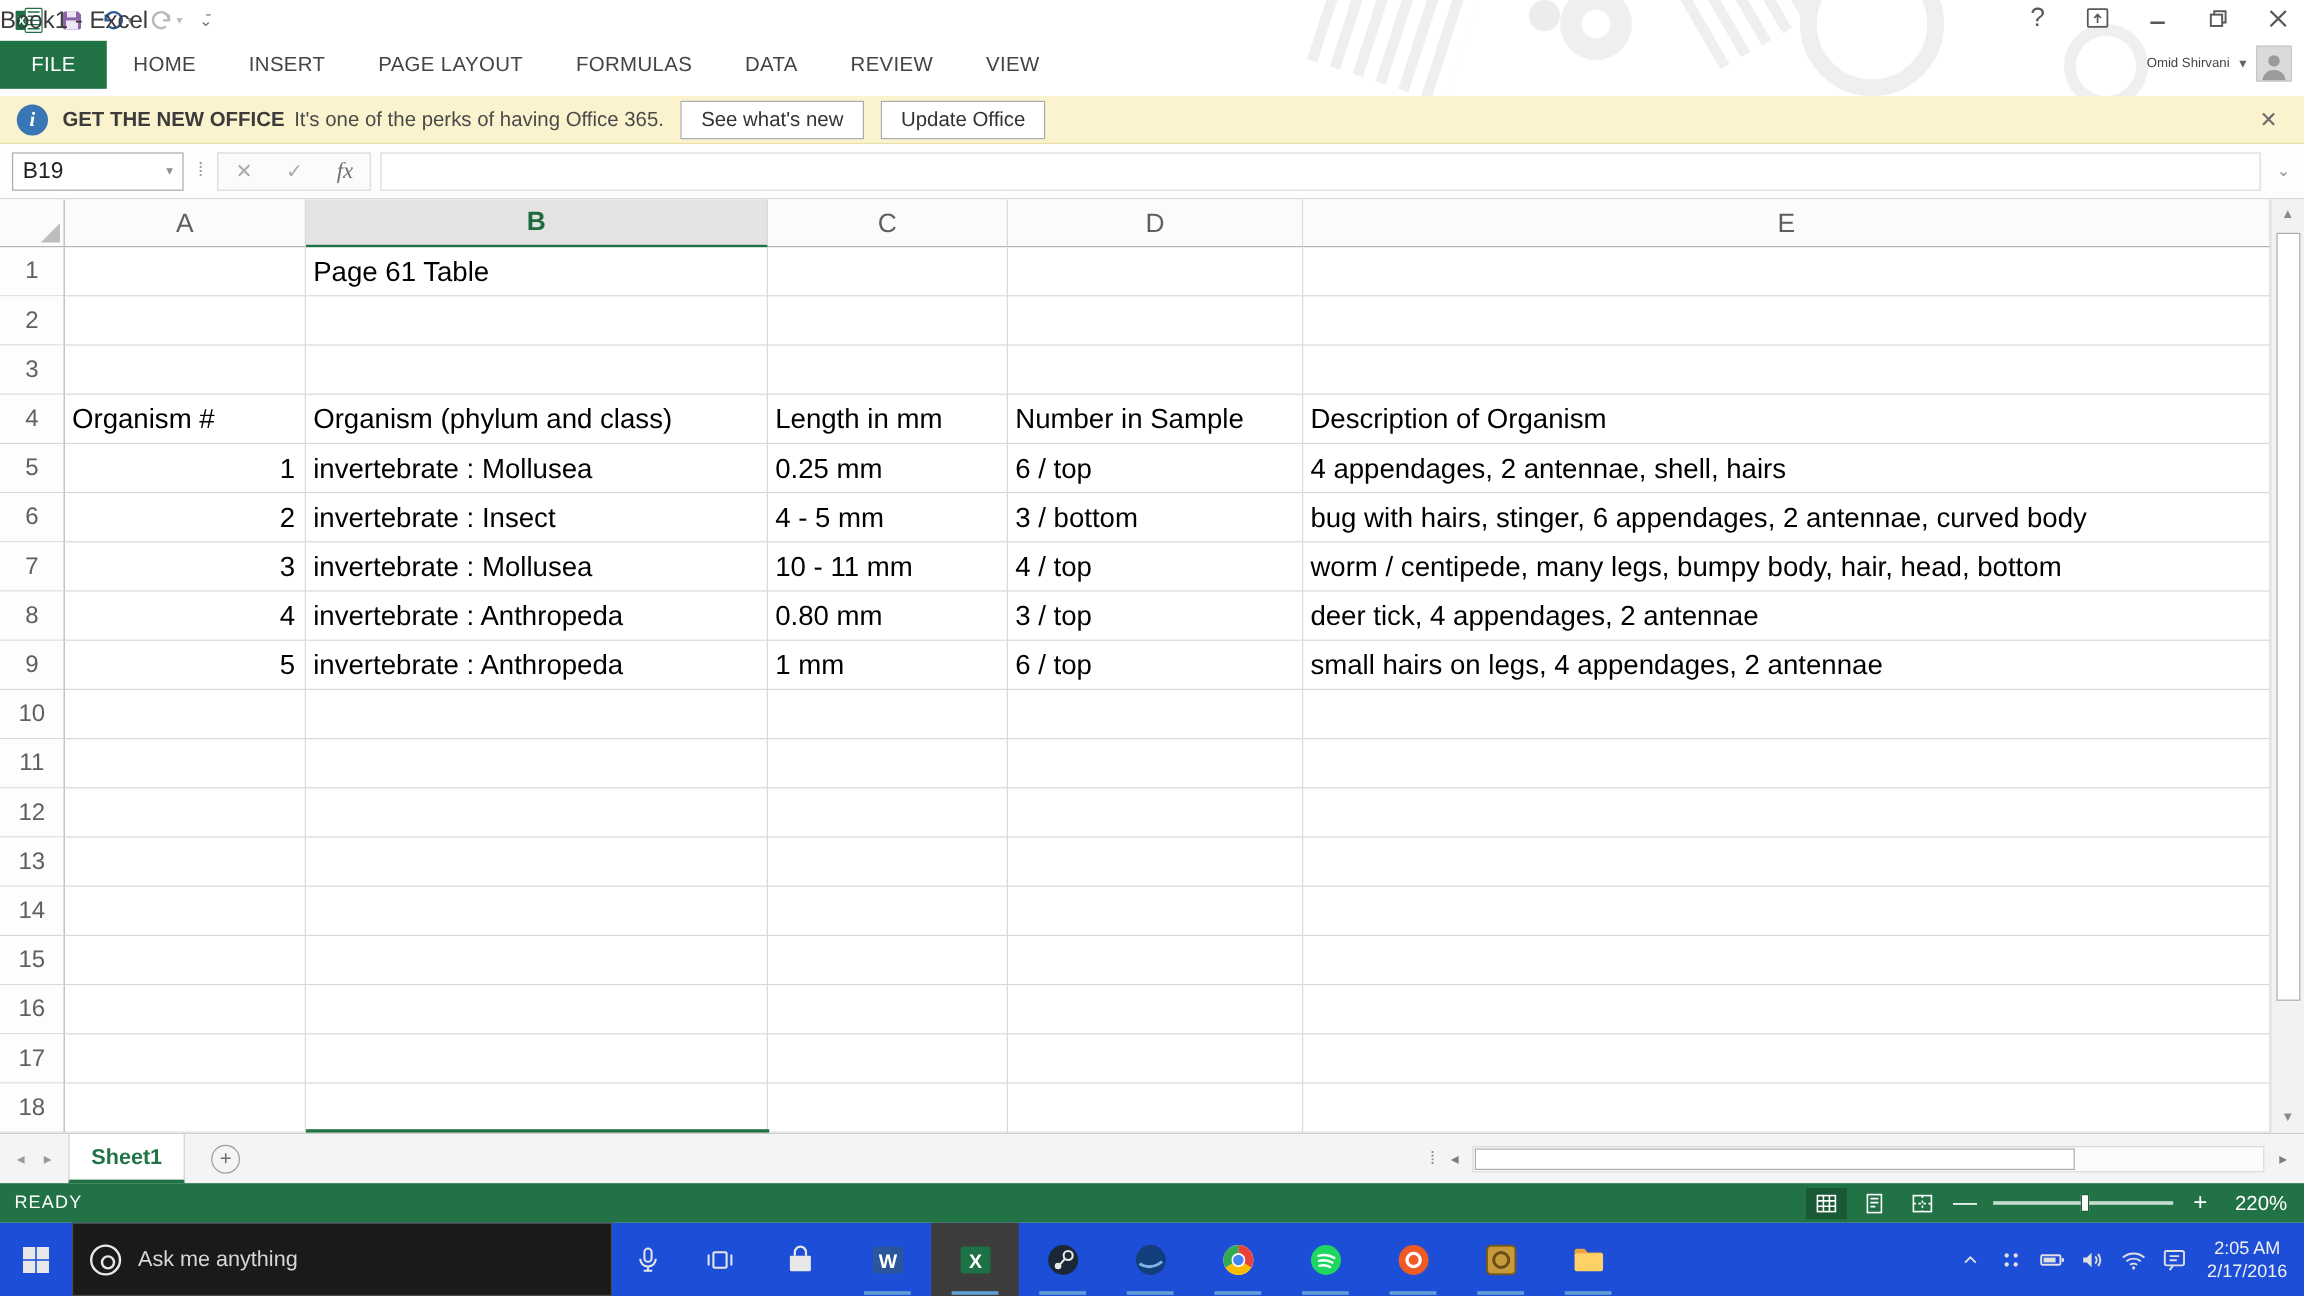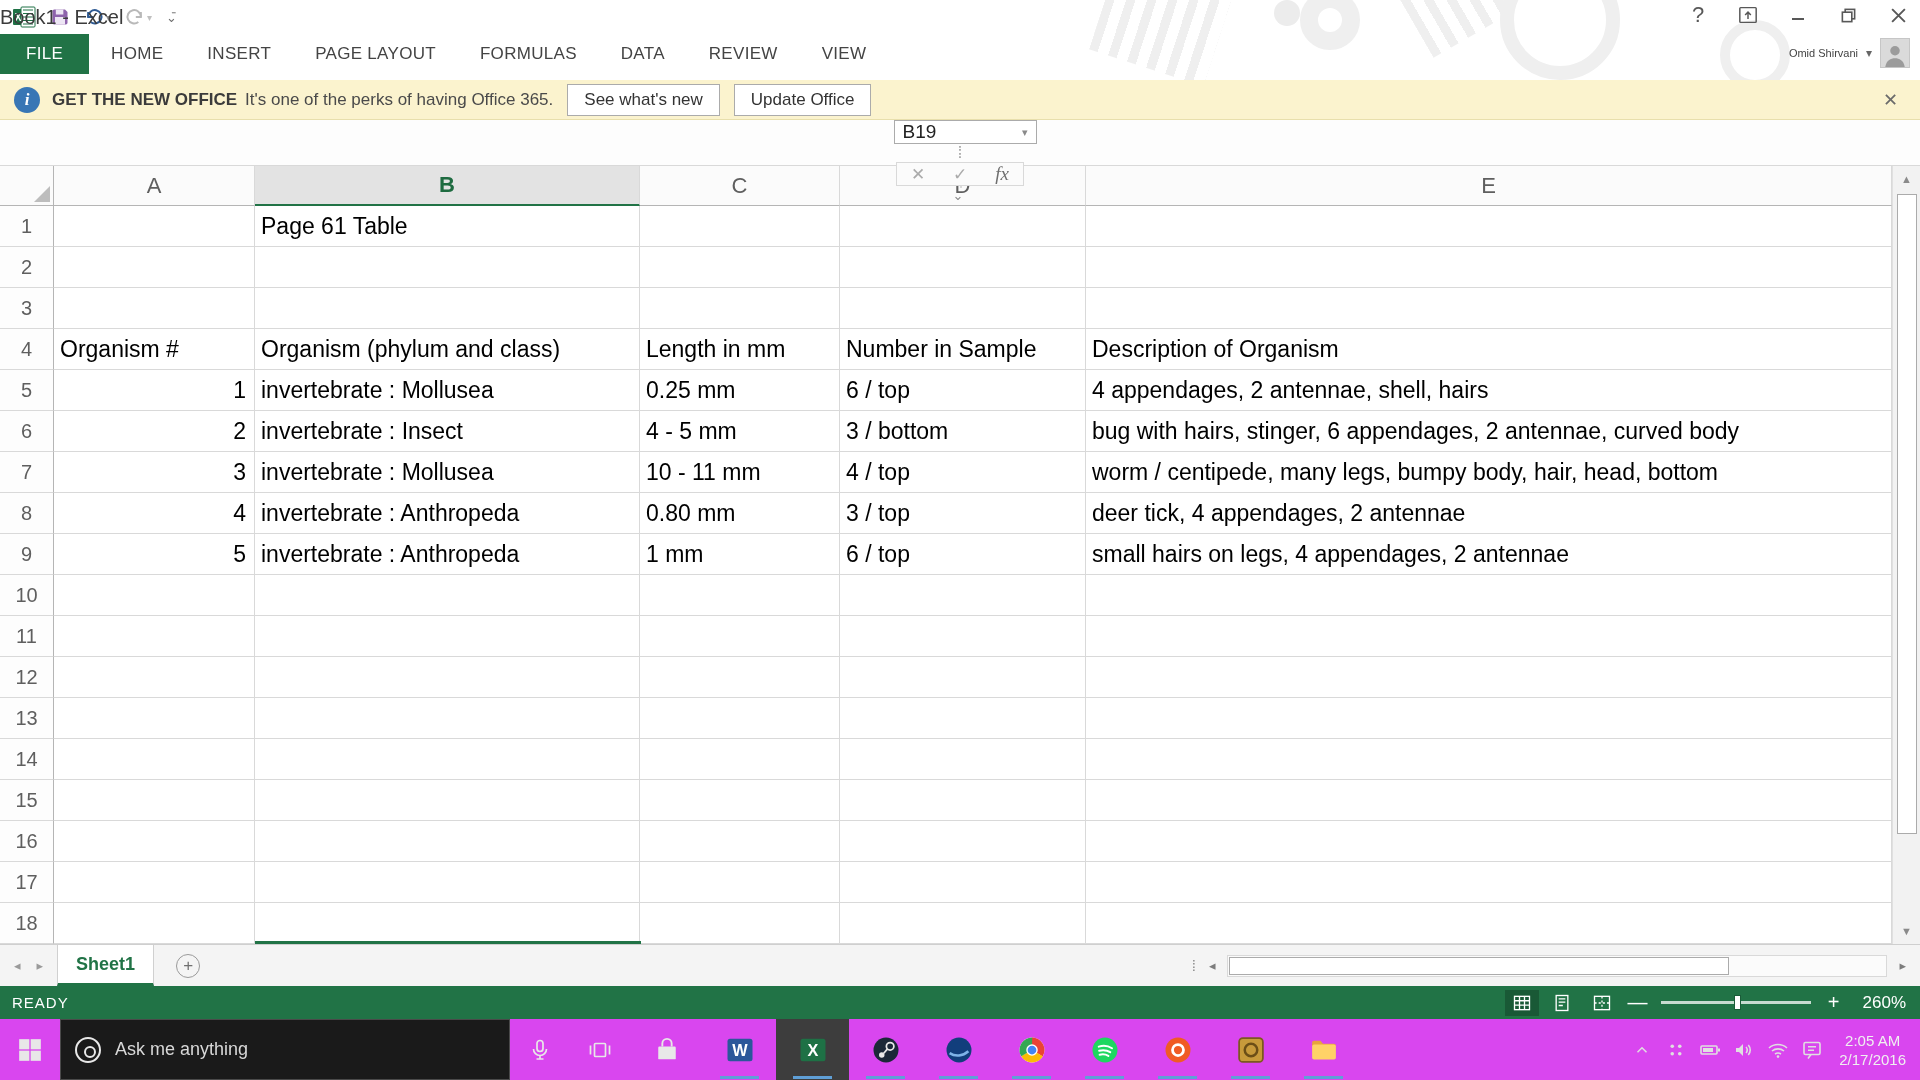--- a/index.html
+++ b/index.html
@@ -35,21 +35,21 @@
   .info-badge { width:26px; height:26px; border-radius:50%; background:#3876B5; color:#fff; font-weight:bold; font-size:17px;
     display:flex; align-items:center; justify-content:center; font-family:"Liberation Serif",serif; font-style:italic; }
   .notif-title { font-weight:bold; color:#3b3b3b; font-size:17px; margin-left:12px; }
   .notif-msg { color:#4a4a4a; font-size:17px; margin-left:8px; }
   .notif-btn { margin-left:14px; background:#fff; border:1px solid #ABABAB; font-size:17px; color:#333; padding:5px 16px;
     font-family:"Liberation Sans",sans-serif; }
   .notif-close { margin-left:auto; color:#6b6b6b; font-size:18px; padding:0 8px; }
 
   
   .fbar { position:absolute; top:120px; left:0; right:0; height:46px; background:#FDFDFD; border-bottom:1px solid #D9D9D9;
-    display:flex; align-items:center; z-index:2;flex-direction:column; }
+    display:flex; align-items:center; z-index:2; }
   .namebox { width:143px; height:32px; margin-left:10px; background:#fff; border:1px solid #ABABAB;
     display:flex; align-items:center; padding:0 8px; font-size:19px; color:#222; }
   .namebox .nb-caret { margin-left:auto; color:#8a8a8a; font-size:11px; }
   .fdots { color:#9a9a9a; margin:0 12px; font-size:16px; }
   .fbtns { display:flex; align-items:center; height:32px; border:1px solid #D9D9D9; background:#FBFBFB; }
   .fbtns span { width:42px; text-align:center; font-size:17px; color:#ABABAB; }
   .fbtns .fx { color:#6f6f6f; font-style:italic; font-family:"Liberation Serif",serif; font-size:19px; }
   .finput { flex:1; height:32px; margin:0 6px 0 8px; background:#fff; border:1px solid #D9D9D9; }
   .fexpand { width:26px; text-align:center; color:#8a8a8a; font-size:13px; margin-right:4px; }
 
@@ -98,21 +98,21 @@
   .sb-right { margin-left:auto; display:flex; align-items:center; gap:6px; padding-right:14px; }
   .viewbtn { width:34px; height:26px; display:flex; align-items:center; justify-content:center; }
   .viewbtn.pressed { background:rgba(0,0,0,.22); }
   .zoom-minus,.zoom-plus { width:26px; text-align:center; font-size:20px; color:#fff; }
   .zoom-track { width:150px; height:3px; background:rgba(255,255,255,.75); position:relative; margin:0 4px; }
   .zoom-notch { position:absolute; left:50%; top:-4px; width:1px; height:11px; background:rgba(255,255,255,.75); }
   .zoom-thumb { position:absolute; left:49%; top:-6px; width:7px; height:15px; background:#fff; border:1px solid #1a5c38; }
   .zoom-label { font-size:17px; margin-left:10px; }
 
   
-  .taskbar { position:absolute; top:1019px; left:0; right:0; height:61px; background:#d946ef; display:flex; align-items:stretch; z-index:4; }
+  .taskbar { position:absolute; top:1019px; left:0; right:0; height:61px; background:#1d4ed8; display:flex; align-items:stretch; z-index:4; }
   .tb-slot { width:60px; display:flex; align-items:center; justify-content:center; position:relative; }
   .searchbox { width:450px; margin:0; background:#1A1A1A; border:1px solid #4A4A4A; display:flex; align-items:center; gap:14px; padding:0 14px; }
   .cortana-ring { width:26px; height:26px; border:2.5px solid #E8E8E8; border-radius:50%; position:relative; flex:none; }
   .cortana-ring::after { content:""; position:absolute; left:7px; top:7px; width:8px; height:8px; border:2px solid #E8E8E8; border-radius:50%; }
   .search-text { color:#D8D8D8; font-size:18px; white-space:nowrap; }
   .app { width:73px; display:flex; align-items:center; justify-content:center; position:relative; }
   .app.run::after { content:""; position:absolute; bottom:1px; left:17px; width:39px; height:3px; background:#5F9FD6; }
   .app.active { background:#3D3D3D; }
   .tray { margin-left:auto; display:flex; align-items:center; }
   .tray .tico { width:34px; display:flex; align-items:center; justify-content:center; }
@@ -447,21 +447,21 @@
             <rect x="3" y="4" width="18" height="16"></rect>
             <path d="M12 4v16M3 12h18" stroke-dasharray="2.5 2.5"></path>
           </svg>
       </span>
       <span class="zoom-minus">—</span>
       <div class="zoom-track">
         <div class="zoom-notch"></div>
         <div class="zoom-thumb"></div>
       </div>
       <span class="zoom-plus">+</span>
-      <span class="zoom-label">260%</span>
+      <span class="zoom-label">220%</span>
     </div>
   </div>
 
   <div class="taskbar">
     <div class="tb-slot">
       <svg width="26" height="26" viewBox="0 0 24 24" fill="#E8E8E8">
           <rect x="2" y="2" width="9.4" height="9.4"></rect>
           <rect x="12.6" y="2" width="9.4" height="9.4"></rect>
           <rect x="2" y="12.6" width="9.4" height="9.4"></rect>
           <rect x="12.6" y="12.6" width="9.4" height="9.4"></rect>

